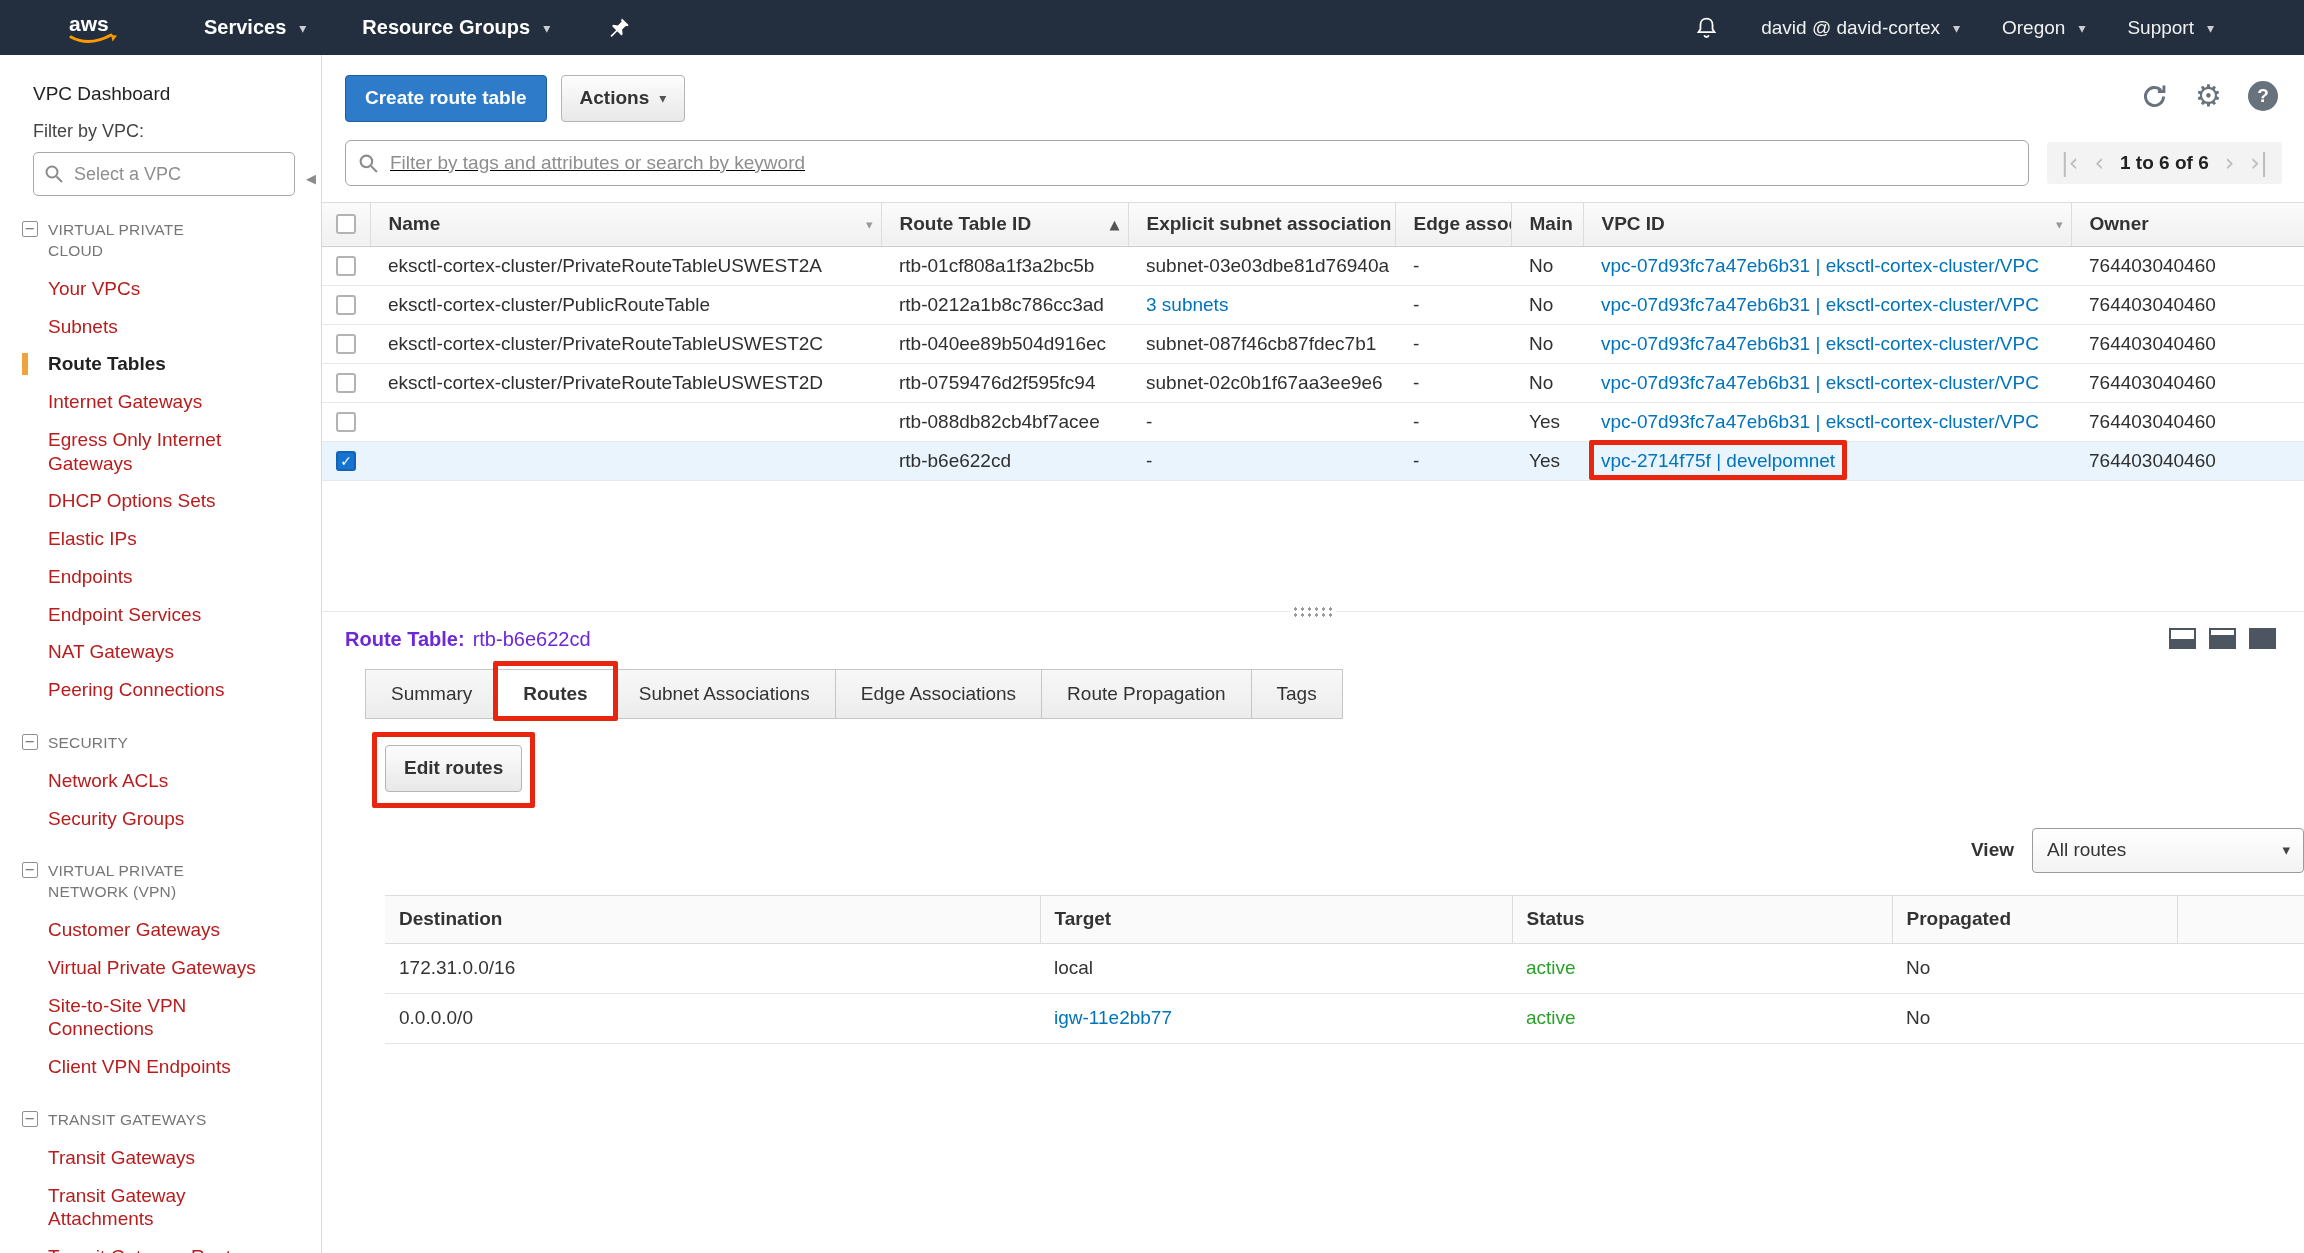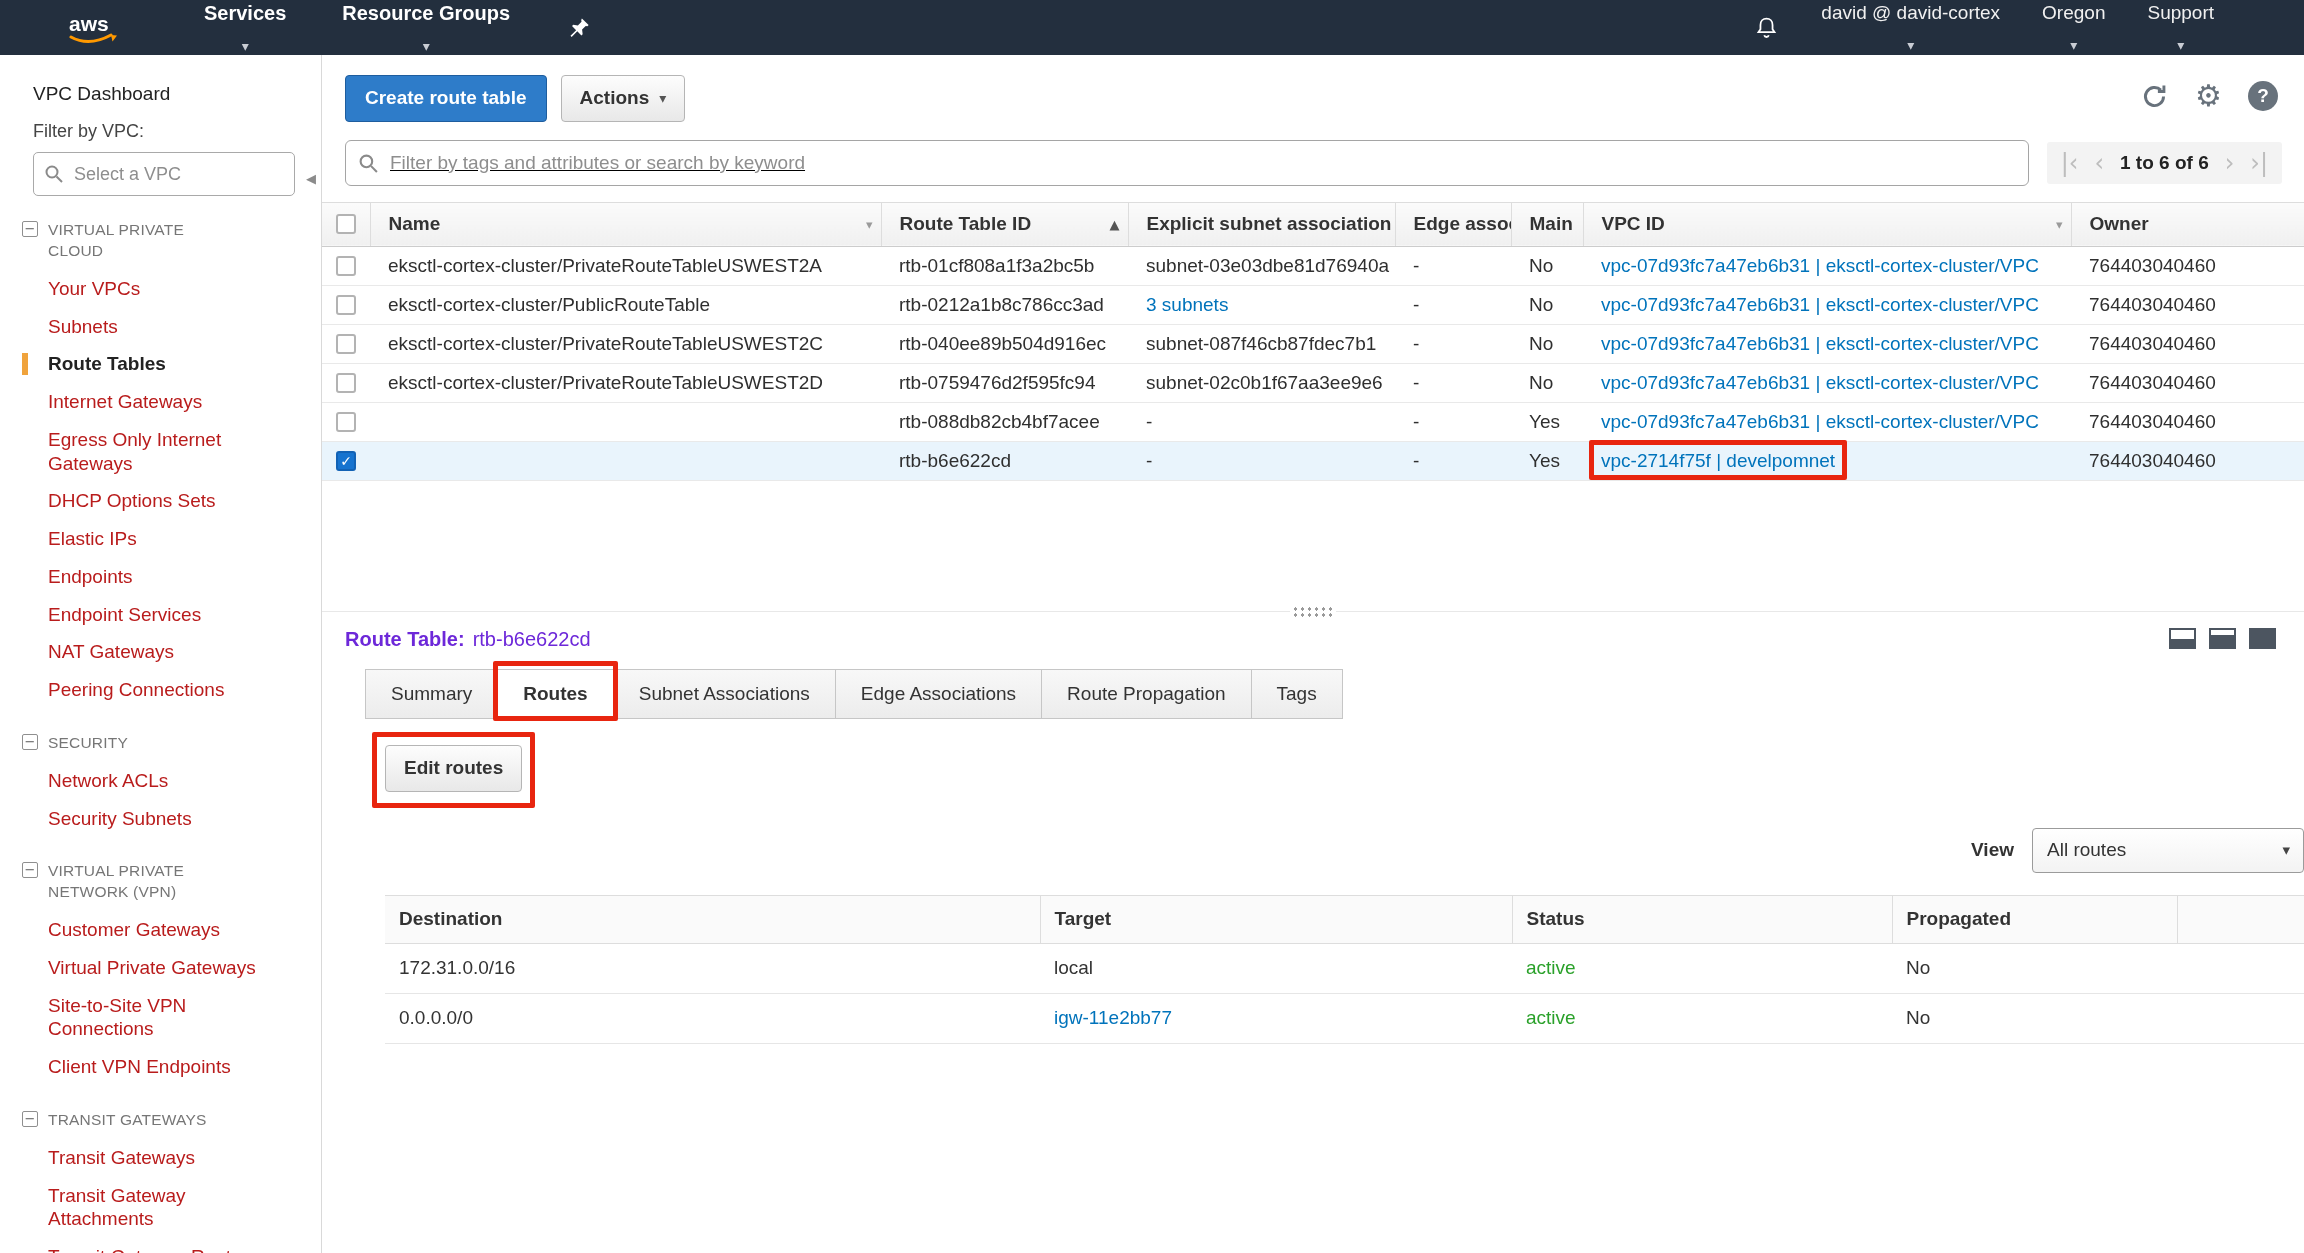--- a/index.html
+++ b/index.html
@@ -7,21 +7,21 @@
     font-family:"Liberation Sans","DejaVu Sans",sans-serif; font-size:19px; color:#333; }
   button { font-family:inherit; cursor:pointer; }
   input { font-family:inherit; outline:none; }
   input::placeholder { color:#8e8e8e; }
 
   
   .topnav { height:55px; background:var(--nav-bg,#232f3e); display:flex; align-items:center;
     color:#fff; padding-left:66px; position:relative; z-index:10; }
   .logo { display:flex; align-items:center; cursor:pointer; }
   .nav-item { margin-left:84px; font-size:20px; font-weight:600; display:flex; align-items:center;
-    gap:13px; cursor:pointer; white-space:nowrap;flex-direction:column; }
+    gap:13px; cursor:pointer; white-space:nowrap; }
   .nav-item + .nav-item { margin-left:56px; }
   .pin-wrap { margin-left:58px; cursor:pointer; display:flex; align-items:center; }
   .caret { font-family:"DejaVu Sans",sans-serif; font-size:14px; color:#c9cdd4; }
   .nav-right { margin-left:auto; display:flex; align-items:center; gap:42px; padding-right:90px; }
   .nav-right .nav-item { margin-left:0; font-weight:400; font-size:19px; color:#f1f1f1; }
   .bell-wrap { cursor:pointer; display:flex; align-items:center; }
 
   
   .page-body { display:flex; height:1198px; }
 
@@ -224,21 +224,21 @@
       <div class="sb-item">NAT Gateways</div>
       <div class="sb-item">Peering Connections</div>
     </div>
 
     <div class="sb-section">
       <div class="sb-header">
         <span class="minus-box">−</span>
         <span class="sb-header-text">SECURITY</span>
       </div>
       <div class="sb-item">Network ACLs</div>
-      <div class="sb-item">Security Subnets</div>
+      <div class="sb-item">Security Groups</div>
     </div>
 
     <div class="sb-section">
       <div class="sb-header">
         <span class="minus-box">−</span>
         <span class="sb-header-text">VIRTUAL PRIVATE NETWORK (VPN)</span>
       </div>
       <div class="sb-item">Customer Gateways</div>
       <div class="sb-item">Virtual Private Gateways</div>
       <div class="sb-item">Site-to-Site VPN Connections</div>

